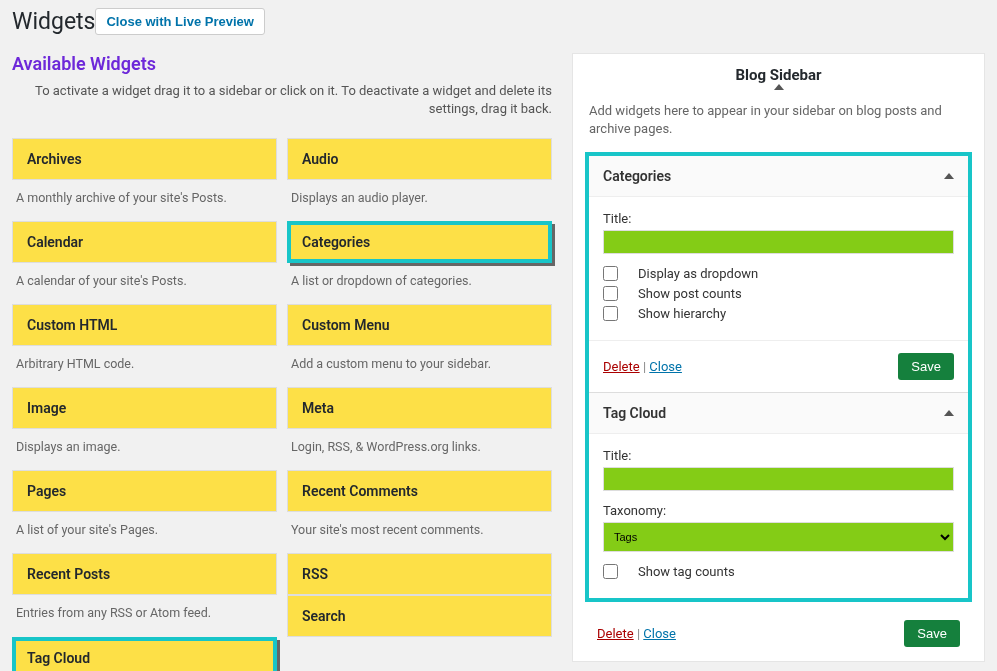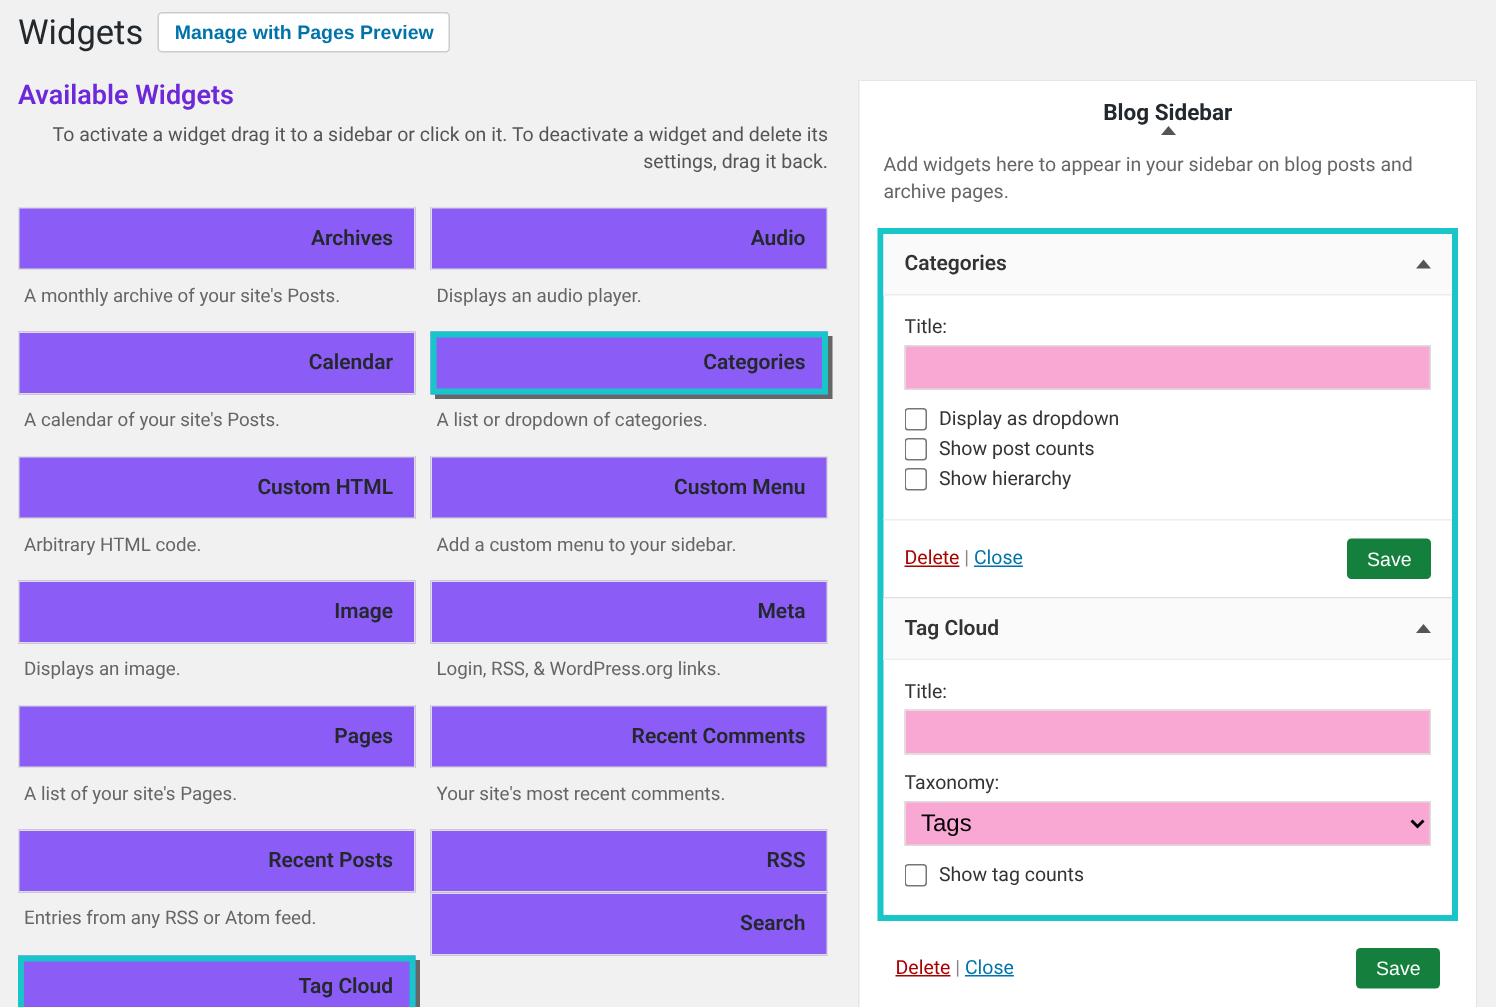--- a/index.html
+++ b/index.html
@@ -14,21 +14,21 @@
   .left-col { flex: 0 0 540px; }
   .right-col { flex: 1; }
   
   h1.page-title {
     font-size: 23px;
     font-weight: 400;
     color: #23282d;
     margin-bottom: 18px;
     display: flex;
     align-items: flex-start;
-    gap: 10px;
+    gap: 0;
   }
   .preview-btn {
     font-size: 13px;
     color: #0073aa;
     background: #fff;
     border: 1px solid #ccc;
     padding: 5px 10px;
     border-radius: 3px;
     cursor: pointer;
     font-weight: 600;
@@ -47,28 +47,27 @@
     line-height: 1.4;
     text-align: right;
   }
   
   .avail-grid {
     display: grid;
     grid-template-columns: 1fr 1fr;
     column-gap: 10px;
   }
   .avail-widget {
-    background: #8b5cf6;
+    background: #fde047;
     border: 1px solid #ddd;
     padding: 12px 14px;
     font-size: 14px;
     font-weight: 600;
     color: #23282d;
     cursor: move;
-    text-align: right;
   }
   .avail-widget.hl {
     border: 4px solid #18c5c8;
     box-shadow: 3px 3px 0 #666;
     padding: 9px 11px;
   }
   .avail-desc {
     font-size: 12.5px;
     color: #666;
     padding: 10px 4px 16px 4px;
@@ -126,25 +125,25 @@
     cursor: pointer;
   }
   .widget-head .wname { font-size: 14px; font-weight: 600; }
   .widget-body { padding: 14px; }
   .form-row { margin-bottom: 12px; }
   .form-row label { display: block; font-size: 13px; margin-bottom: 4px; color: #333; }
   input[type=text], select {
     width: 100%;
     padding: 5px 6px;
     border: 1px solid #ddd;
-    font-size: 16px;
-    background: #f9a8d4;
+    font-size: 11px;
+    background: #84cc16;
   }
   select { height: 30px; }
-  .check-row { display: flex; align-items: center; gap: 8px; margin-bottom: 5px; }
+  .check-row { display: flex; align-items: center; gap: 20px; margin-bottom: 5px; }
   .check-row input { width: 15px; height: 15px; border: 1px solid #b4b9be; }
   .check-row span { font-size: 13px; color: #333; }
   
   .widget-actions {
     display: flex;
     justify-content: space-between;
     align-items: center;
     padding: 12px 14px;
     border-top: 1px solid #eee;
   }
@@ -168,21 +167,21 @@
     justify-content: space-between;
     align-items: center;
     padding: 10px 24px 14px 24px;
   }
 </style>
 </head>
 <body>
 
 <h1 class="page-title">
   <span>Widgets</span>
-  <button class="preview-btn">Manage with Pages Preview</button>
+  <button class="preview-btn">Close with Live Preview</button>
 </h1>
 
 <div class="columns">
   <div class="left-col">
     <h2 class="section-title">Available Widgets</h2>
     <p class="section-desc">To activate a widget drag it to a sidebar or click on it. To deactivate a widget and delete its settings, drag it back.</p>
 
     <div class="avail-grid">
       <div class="avail-widget">Archives</div>
       <div class="avail-widget">Audio</div>

